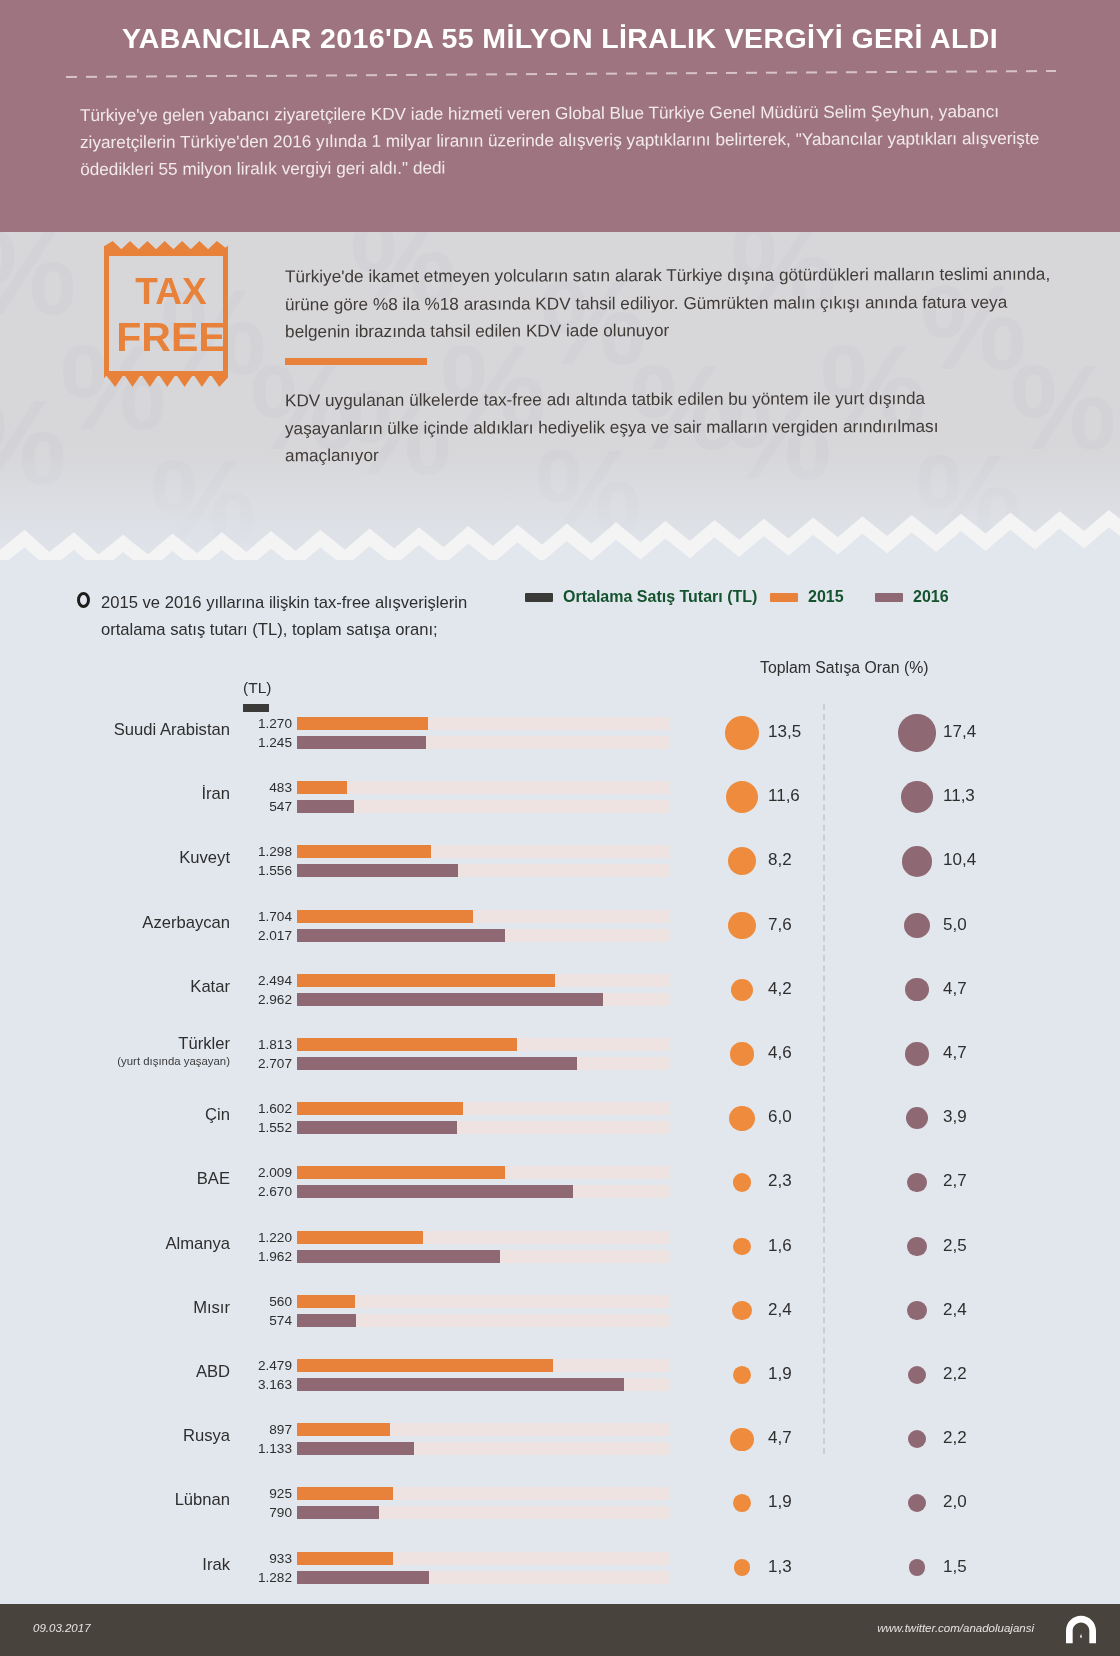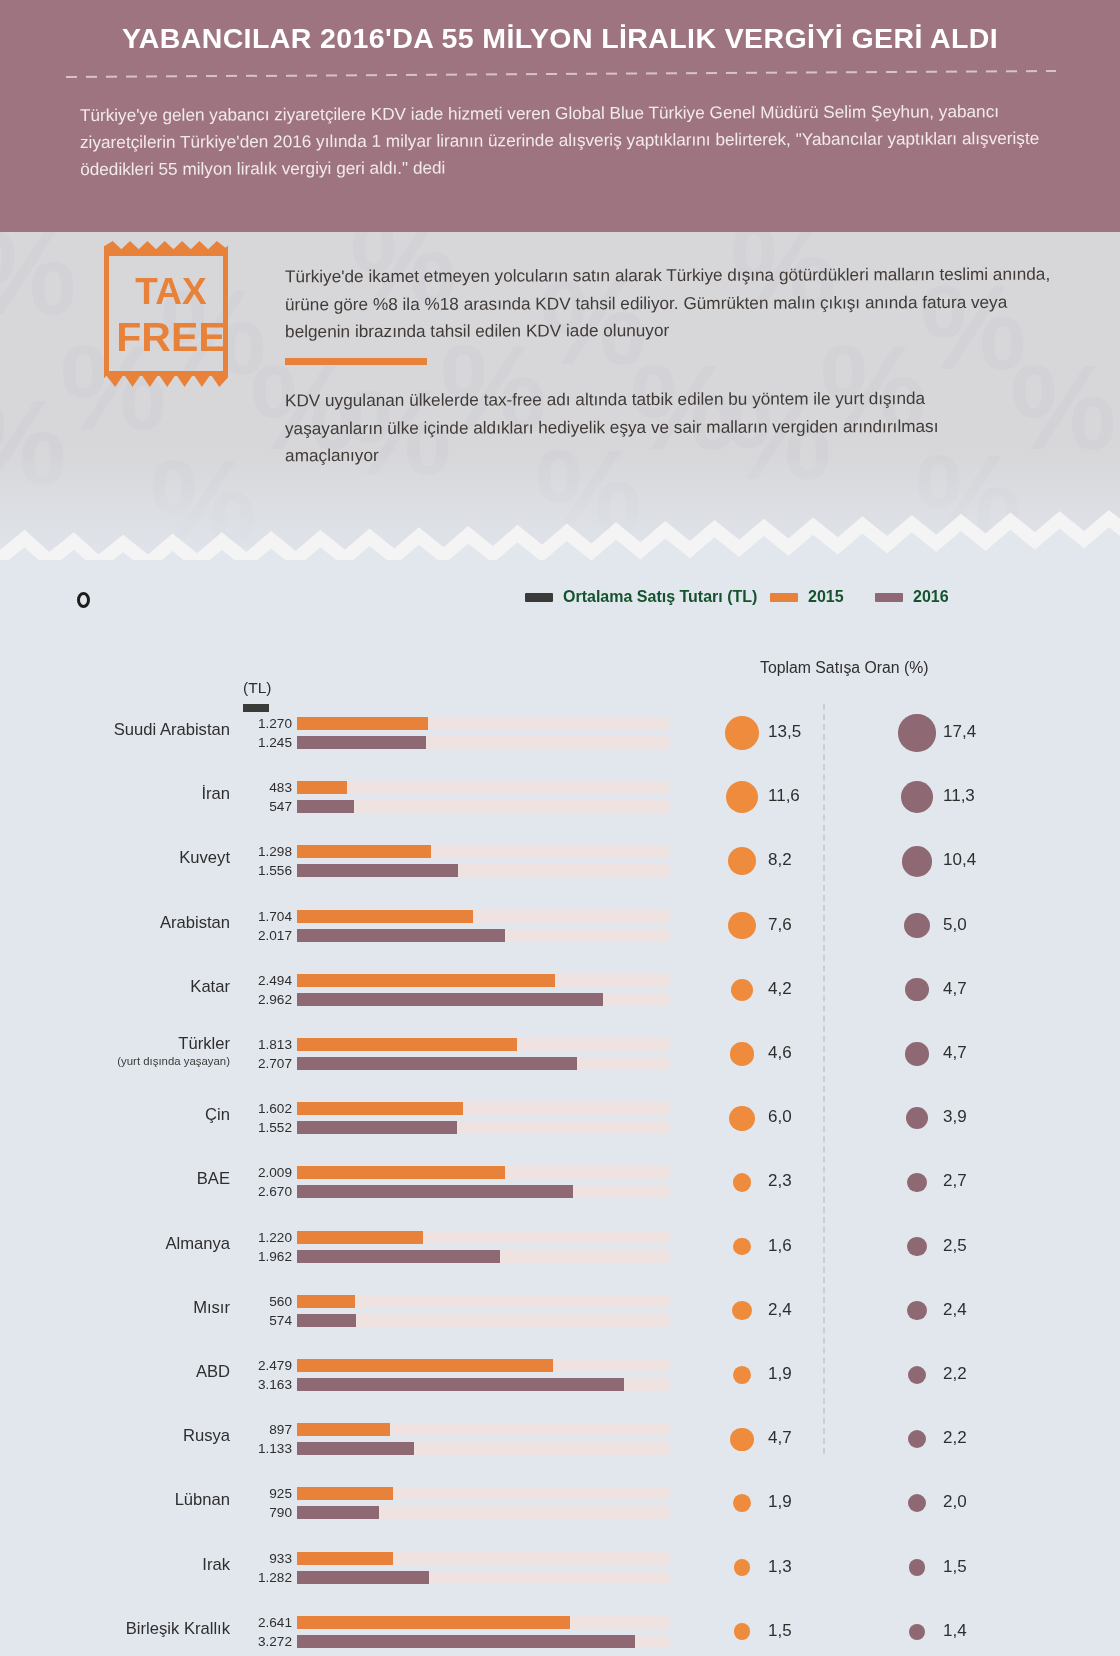--- a/index.html
+++ b/index.html
@@ -246,20 +246,21 @@
   <div class="band-p1">Türkiye'de ikamet etmeyen yolcuların satın alarak Türkiye dışına götürdükleri malların teslimi anında, ürüne göre %8 ila %18 arasında KDV tahsil ediliyor. Gümrükten malın çıkışı anında fatura veya belgenin ibrazında tahsil edilen KDV iade olunuyor</div>
   <div class="band-div"></div>
   <div class="band-p2">KDV uygulanan ülkelerde tax-free adı altında tatbik edilen bu yöntem ile yurt dışında yaşayanların ülke içinde aldıkları hediyelik eşya ve sair malların vergiden arındırılması amaçlanıyor</div>
 
   <div class="zigzag"></div>
   <div class="zigzag2"></div>
 
   <div class="chart-area"></div>
 
   <div class="bullet-ring"></div>
+  <div class="subtitle">2015 ve 2016 yıllarına ilişkin tax-free alışverişlerin ortalama satış tutarı (TL), toplam satışa oranı;</div>
 
   <div class="legend" id="legend-host">
       <div class="legend-item" style="left: 0px; top: 0px;">
         <div class="lg-swatch" style="background: rgb(58, 58, 56);"></div>
         <div class="lg-label">Ortalama Satış Tutarı (TL)</div>
       </div>
       <div class="legend-item" style="left: 245px; top: 0px;">
         <div class="lg-swatch" style="background: rgb(232, 130, 58);"></div>
         <div class="lg-label">2015</div>
       </div>
@@ -334,21 +335,21 @@
             <div class="fill y2016" style="width: 160.787px;"></div>
           </div>
         </div>
         <div class="dot y2015" style="position: absolute; width: 28.1586px; height: 28.1586px; left: 727.921px; top: 1.9207px;"></div>
         <div class="pct-val" style="position: absolute; left: 768px; top: 5px;">8,2</div>
         <div class="dot y2016" style="position: absolute; width: 30.6518px; height: 30.6518px; left: 901.674px; top: 0.674084px;"></div>
         <div class="pct-val" style="position: absolute; left: 943px; top: 5px;">10,4</div>
       </div>
       <div class="row" style="top: 909.6px; height: 36px;">
         <div class="lbl-wrap" style="top: 3px;">
-          <div class="lbl-main">Arabistan</div>
+          <div class="lbl-main">Azerbaycan</div>
         </div>
         <div class="vals" style="top: -3px;">
           <div class="val">1.704</div>
           <div class="val">2.017</div>
         </div>
         <div class="bars" style="top: 0px;">
           <div class="track">
             <div class="fill y2015" style="width: 176.08px;"></div>
           </div>
           <div class="track">
@@ -587,14 +588,25 @@
             <div class="fill y2016" style="width: 338.107px;"></div>
           </div>
         </div>
         <div class="dot y2015" style="position: absolute; width: 16.8507px; height: 16.8507px; left: 733.575px; top: 7.57463px;"></div>
         <div class="pct-val" style="position: absolute; left: 768px; top: 5px;">1,5</div>
         <div class="dot y2016" style="position: absolute; width: 16.5642px; height: 16.5642px; left: 908.718px; top: 7.7179px;"></div>
         <div class="pct-val" style="position: absolute; left: 943px; top: 5px;">1,4</div>
       </div>
     </div>
 
+  <div class="footer">
+    <div class="f-date">09.03.2017</div>
+    <div class="f-url">www.twitter.com/anadoluajansi</div>
+    <div class="f-logo">
+      <svg viewBox="0 0 40 36" width="34" height="30">
+        <path d="M20 1 C10 1 2 9 2 19 v15 h8 V19 c0-5.5 4.5-10 10-10 s10 4.5 10 10 v15 h8 V19 C38 9 30 1 20 1 z" fill="#ffffff"></path>
+        <path d="M13 34 l5-15 h4 l5 15 h-4.2 l-0.9-3.2 h-3.8 L17.2 34 z" fill="#48433d"></path>
+        <path d="M20 22.5 l1.3 4.6 h-2.6 z" fill="#ffffff"></path>
+      </svg>
+    </div>
+  </div>
 
 </div>
 
 </body></html>

